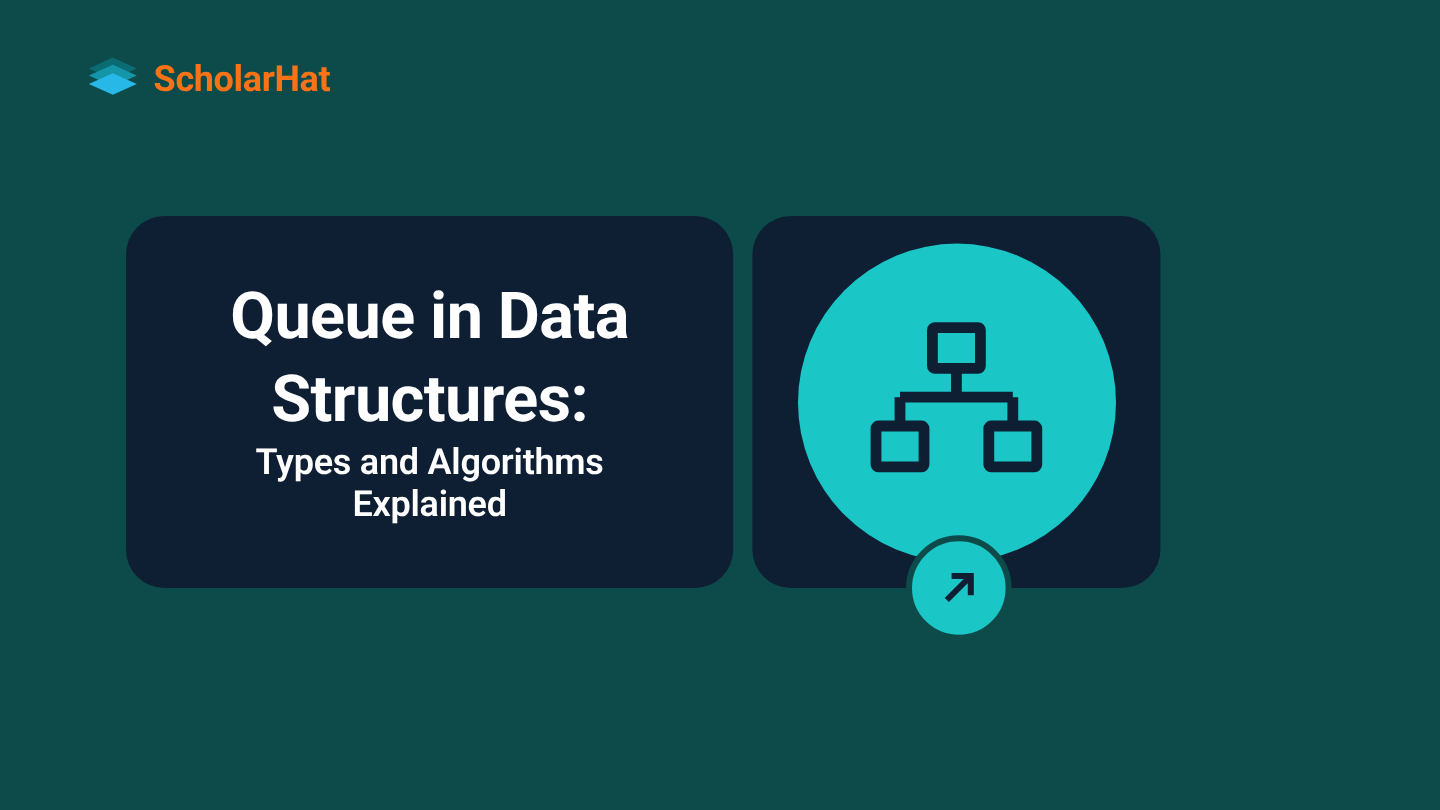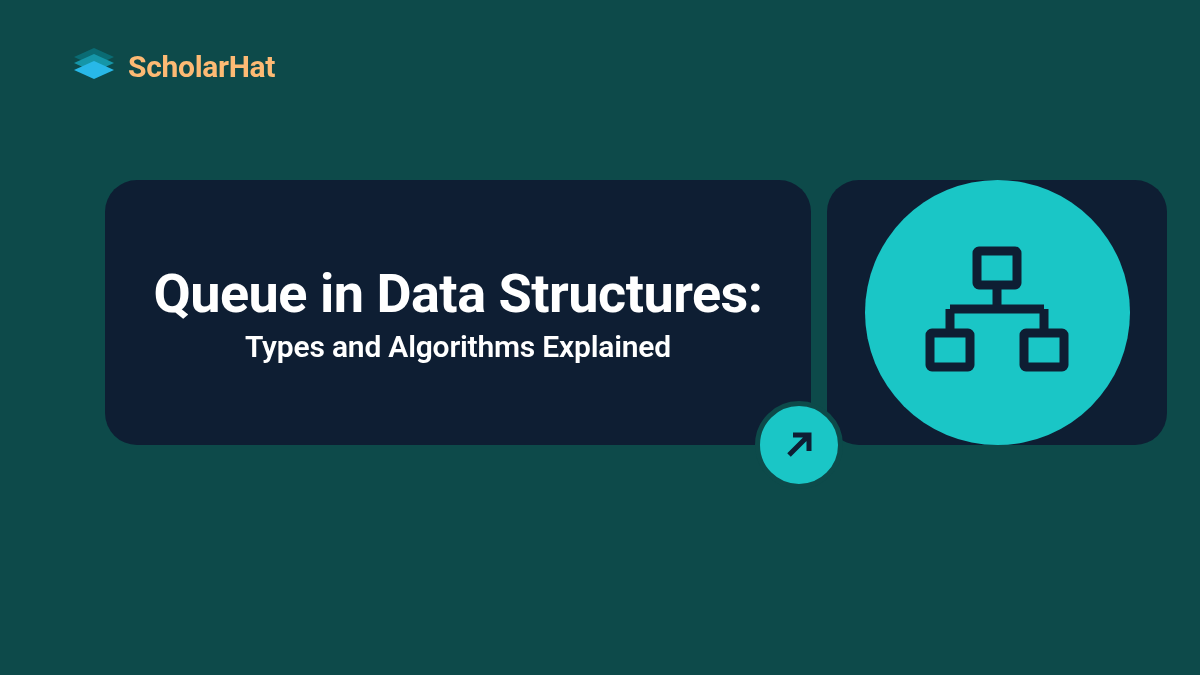--- a/index.html
+++ b/index.html
@@ -18,38 +18,38 @@
       display: flex;
       align-items: center;
       gap: 12px;
     }
     .logo-icon {
       width: 44px;
       height: 36px;
       position: relative;
     }
     .logo-text {
-      color: #fdba74;
+      color: #f97316;
       font-size: 30px;
       font-weight: 700;
       letter-spacing: -0.3px;
     }
     .content-area {
       position: absolute;
       top: 180px;
       left: 105px;
       display: flex;
       gap: 16px;
       align-items: stretch;
     }
     .text-card {
       background: #0e1e33;
       border-radius: 32px;
       padding: 50px 48px 52px 48px;
-      width: 706px;
+      width: 506px;
       display: flex;
       flex-direction: column;
       justify-content: center;
     }
     .title {
       color: #ffffff;
       font-size: 54px;
       font-weight: 700;
       line-height: 1.28;
       text-align: center;

